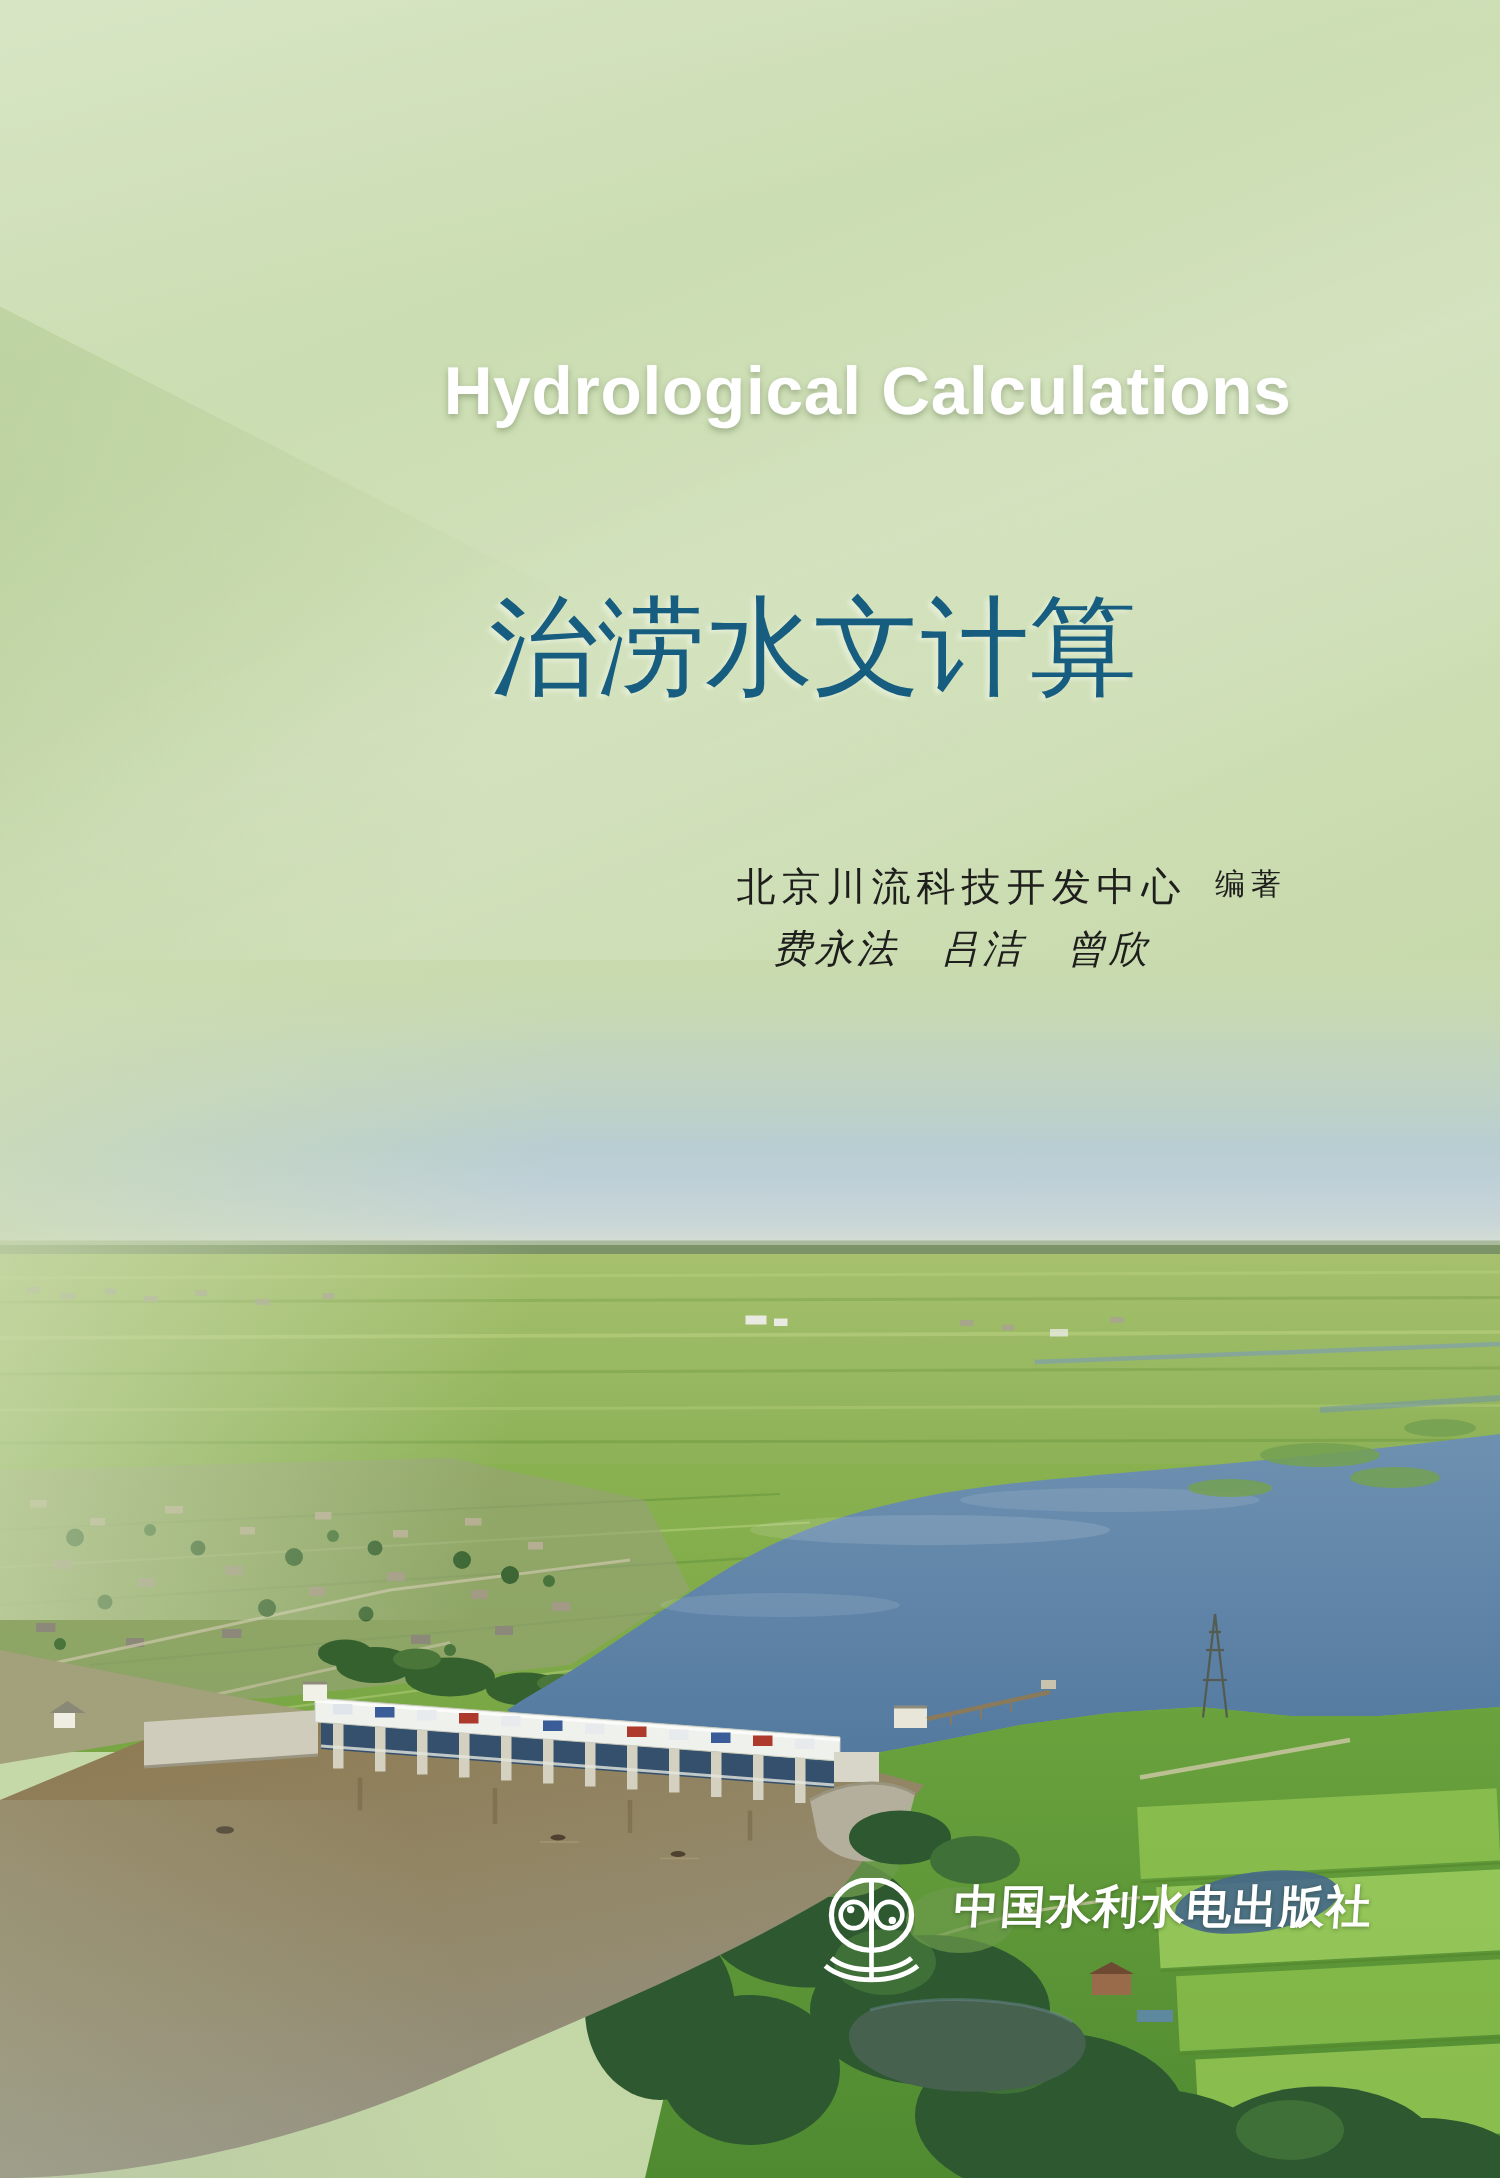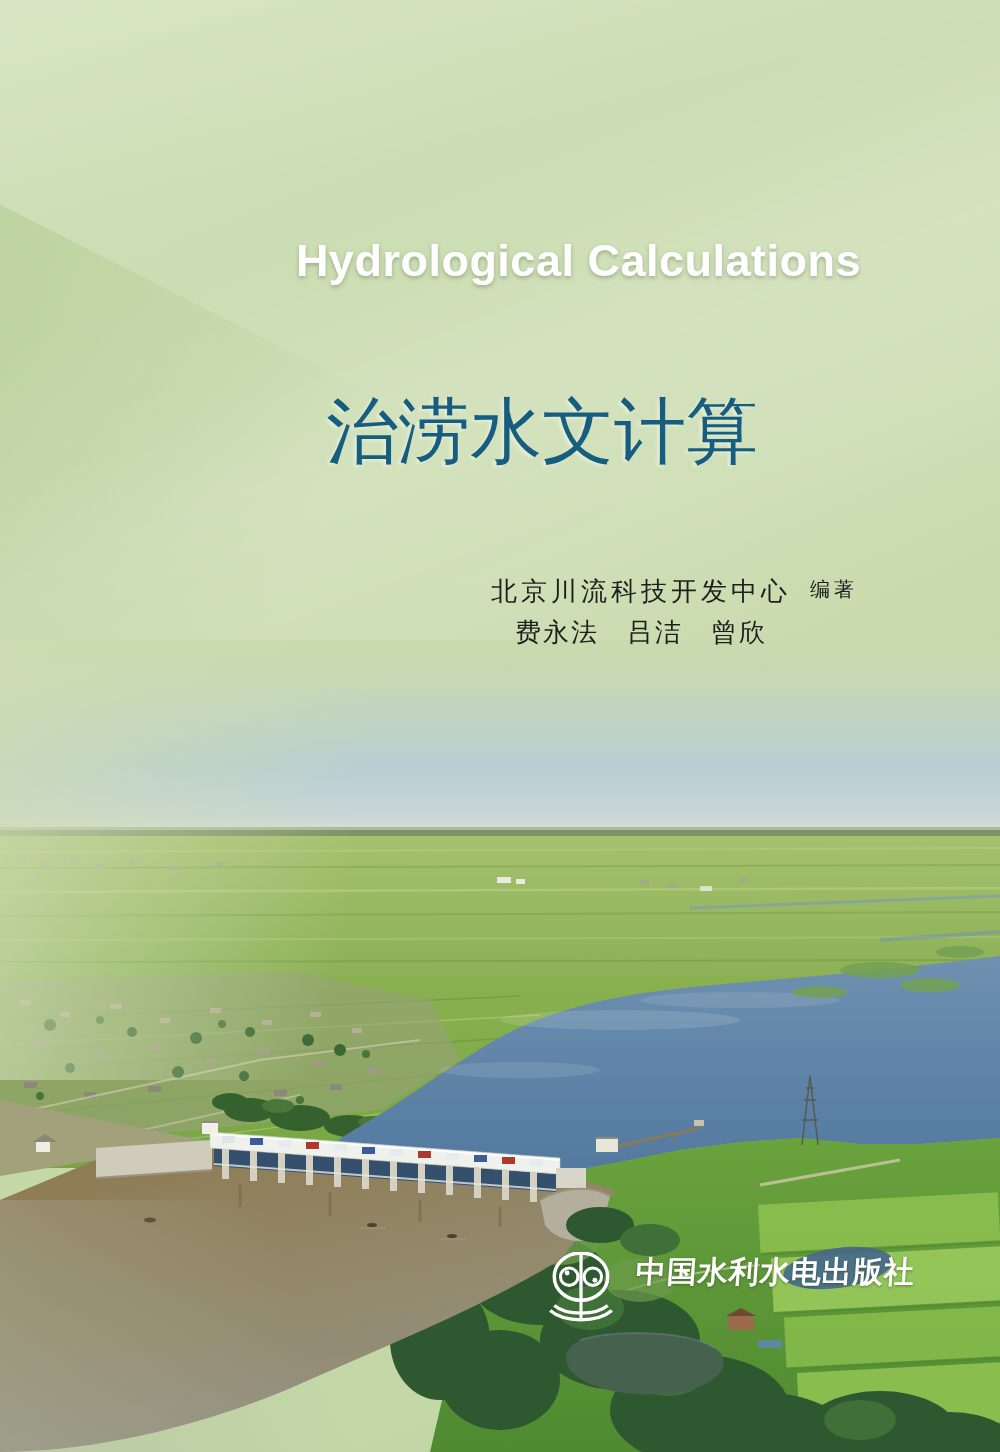--- a/index.html
+++ b/index.html
@@ -33,21 +33,21 @@
        font-family:"Liberation Sans",sans-serif;font-weight:bold;font-size:45px;line-height:62px;
        letter-spacing:.5px;text-shadow:0 2px 4px rgba(70,90,50,.38),0 0 1px rgba(255,255,255,.4);}
   .title-zh{position:absolute;left:326px;top:378px;white-space:nowrap;color:#175d80;
        font-family:"Liberation Serif","DejaVu Serif",serif;font-weight:normal;font-size:72px;line-height:108px;
        letter-spacing:0px;text-shadow:-3px 2px 3px rgba(240,246,230,.55);}
 
   
   .byline{position:absolute;top:550px;right:209px;text-align:center;color:#1e1e1c;
        font-family:"Liberation Sans",sans-serif;font-size:26px;line-height:41px;margin-top:21px;}
   .byline .org{letter-spacing:4px;}
-  .byline .names{letter-spacing:2px;}
+  .byline .names{letter-spacing:2px;font-style:italic;}
   .byline-role{position:absolute;left:810px;top:576px;color:#1e1e1c;font-size:20px;letter-spacing:4px;
        font-family:"Liberation Sans",sans-serif;}
 
   
   .publisher{position:absolute;left:548px;top:1252px;display:flex;align-items:flex-start;color:#fff;}
   .pub-logo{width:66px;height:74px;flex:0 0 auto;}
   .pub-text{margin-left:22px;}
   .pub-name{font-family:"Liberation Serif","DejaVu Serif",serif;font-weight:bold;font-size:30px;line-height:40px;
        letter-spacing:1px;transform:skewX(-4deg);text-shadow:0 1px 3px rgba(30,50,20,.45);white-space:nowrap;}
   .pub-url{font-family:"Liberation Sans",sans-serif;font-weight:bold;font-size:23px;line-height:26px;

